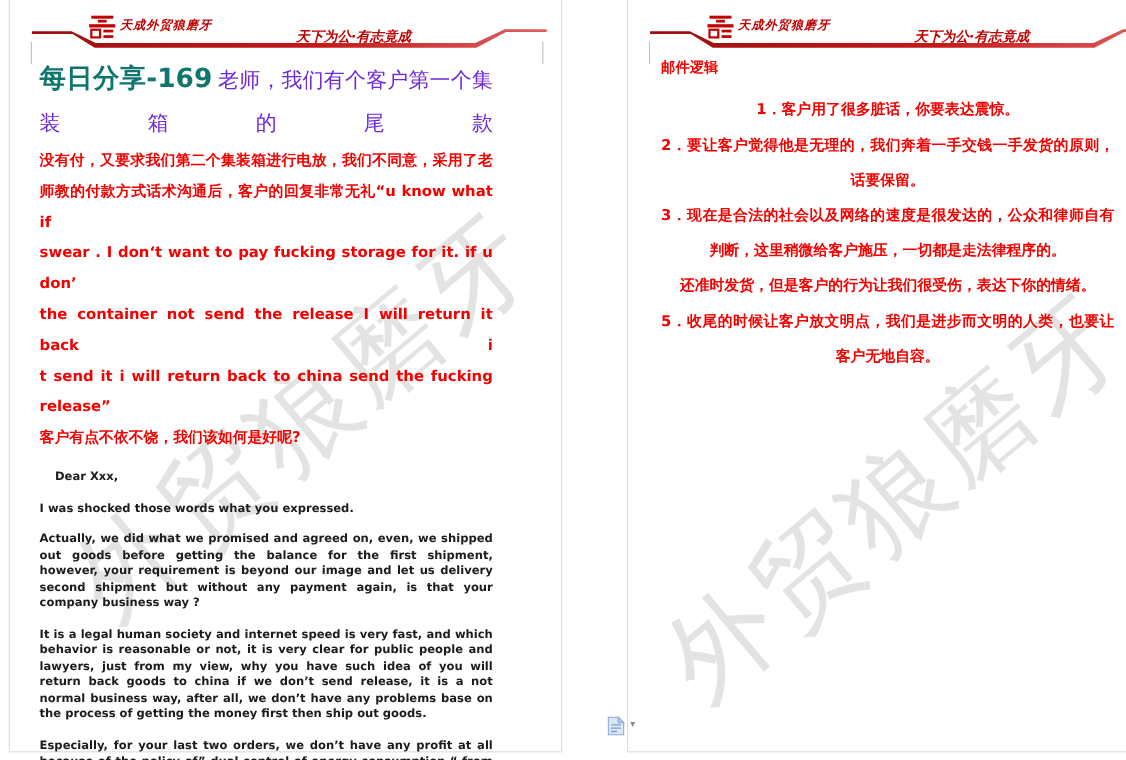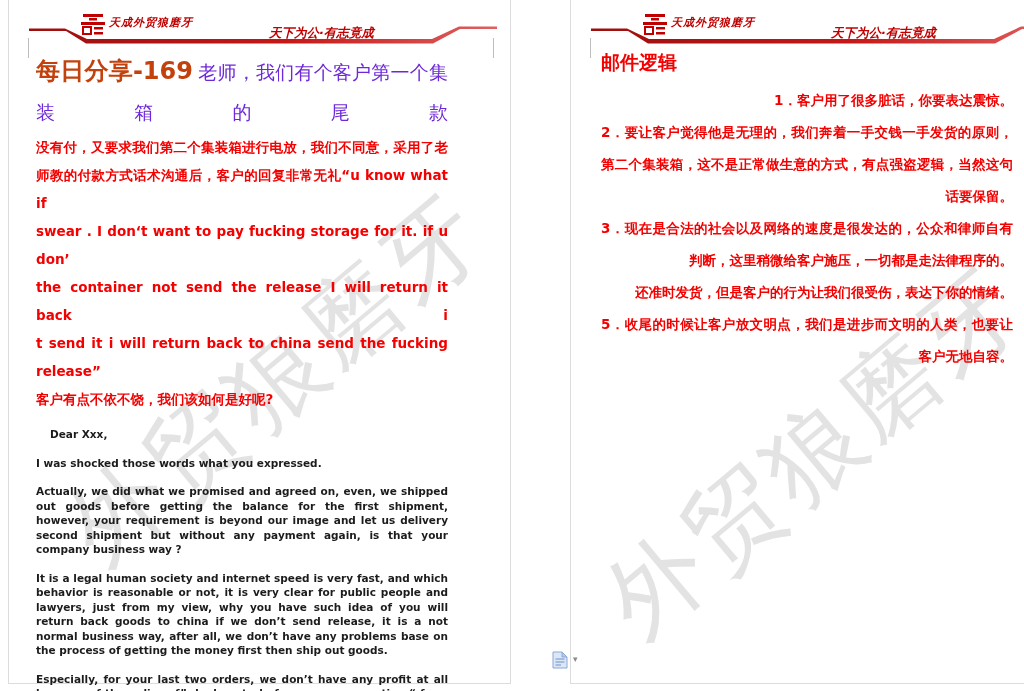--- a/index.html
+++ b/index.html
@@ -29,36 +29,36 @@
                font-size:12.5px;font-weight:bold;color:#c00000;font-style:italic;}
   .hdr .swoosh{position:absolute;left:10px;top:36px;}
   .hdr .mark{position:absolute;top:54px;width:1px;height:20px;background:#bdbdbd;}
   .hdr .mark.l{left:19px;} .hdr .mark.r{left:484px;}
 
   
   .content{position:absolute;left:27px;top:68px;width:412px;z-index:2;}
   .page-right .content{left:30px;}
 
   .title-line{line-height:38px;text-align:justify;text-align-last:justify;color:#f30000;}
-  .big-title{font-size:24px;font-weight:bold;color:#c2410c;}
+  .big-title{font-size:24px;font-weight:bold;color:#0f766e;}
   .title-tail{font-size:19px;font-weight:normal;color:#6d28d9;}
 
   .rline{font-size:13.5px;font-weight:bold;color:#f30000;line-height:28px;
          text-align:left;}
   .rline.j{text-align:justify;text-align-last:justify;}
 
   .letter{margin-top:4px;font-size:10.5px;font-weight:bold;color:#1c1c1c;
           line-height:14.5px;text-align:justify;}
   .letter p{margin:14px 0 0 0;}
   .letter .salutation{margin:14px;}
 
   
-  .heading{font-size:19px;font-weight:bold;color:#f30000;line-height:20px;}
+  .heading{font-size:13px;font-weight:bold;color:#f30000;line-height:20px;}
   .items{margin-top:12px;}
-  .iline{font-size:13.5px;font-weight:bold;color:#f30000;line-height:32px;text-align:right;}
+  .iline{font-size:13.5px;font-weight:bold;color:#f30000;line-height:32px;text-align:center;}
   .iline.j{text-align:justify;text-align-last:justify;}
 
   
   .float-icon{position:absolute;left:552px;top:651px;z-index:4;display:flex;
               align-items:flex-start;gap:5px;cursor:pointer;}
   .drop-arrow{font-size:9px;color:#8a8a8a;line-height:16px;}
 </style>
 </head>
 <body>
 
@@ -142,21 +142,20 @@
       </svg>
       <span class="mark l"></span>
 
     </div>
 
     <div class="content">
       <div class="heading">邮件逻辑</div>
       <div class="items">
         <div class="iline">1．客户用了很多脏话，你要表达震惊。</div>
         <div class="iline j">2．要让客户觉得他是无理的，我们奔着一手交钱一手发货的原则，</div>
-        <div class="iline j">第二个集装箱，这不是正常做生意的方式，有点强盗逻辑，当然这句</div>
         <div class="iline">话要保留。</div>
         <div class="iline j">3．现在是合法的社会以及网络的速度是很发达的，公众和律师自有</div>
         <div class="iline">判断，这里稍微给客户施压，一切都是走法律程序的。</div>
         <div class="iline">还准时发货，但是客户的行为让我们很受伤，表达下你的情绪。</div>
         <div class="iline j">5．收尾的时候让客户放文明点，我们是进步而文明的人类，也要让</div>
         <div class="iline">客户无地自容。</div>
       </div>
     </div>
   </div>
 

